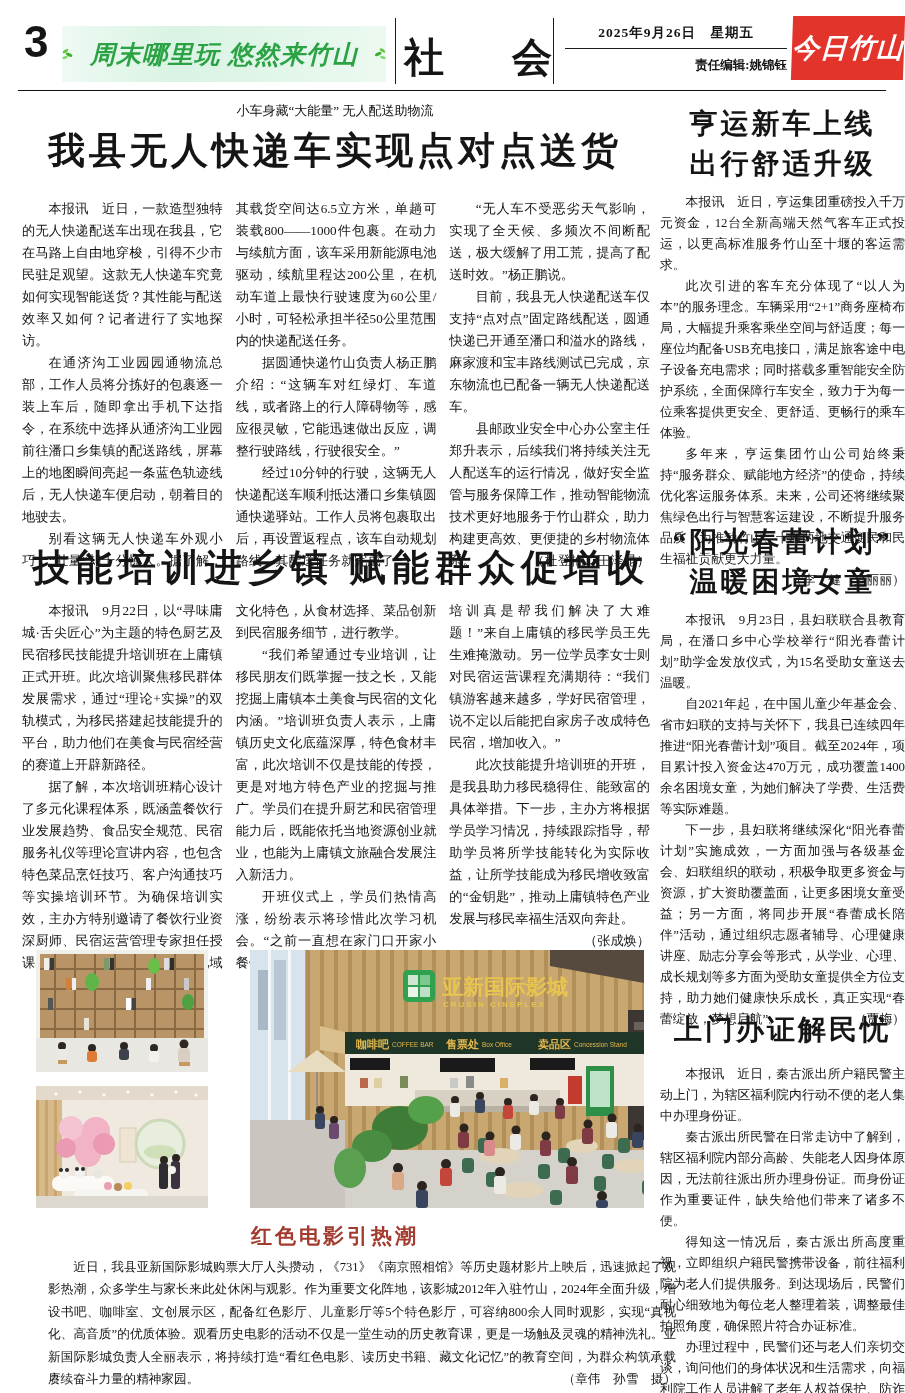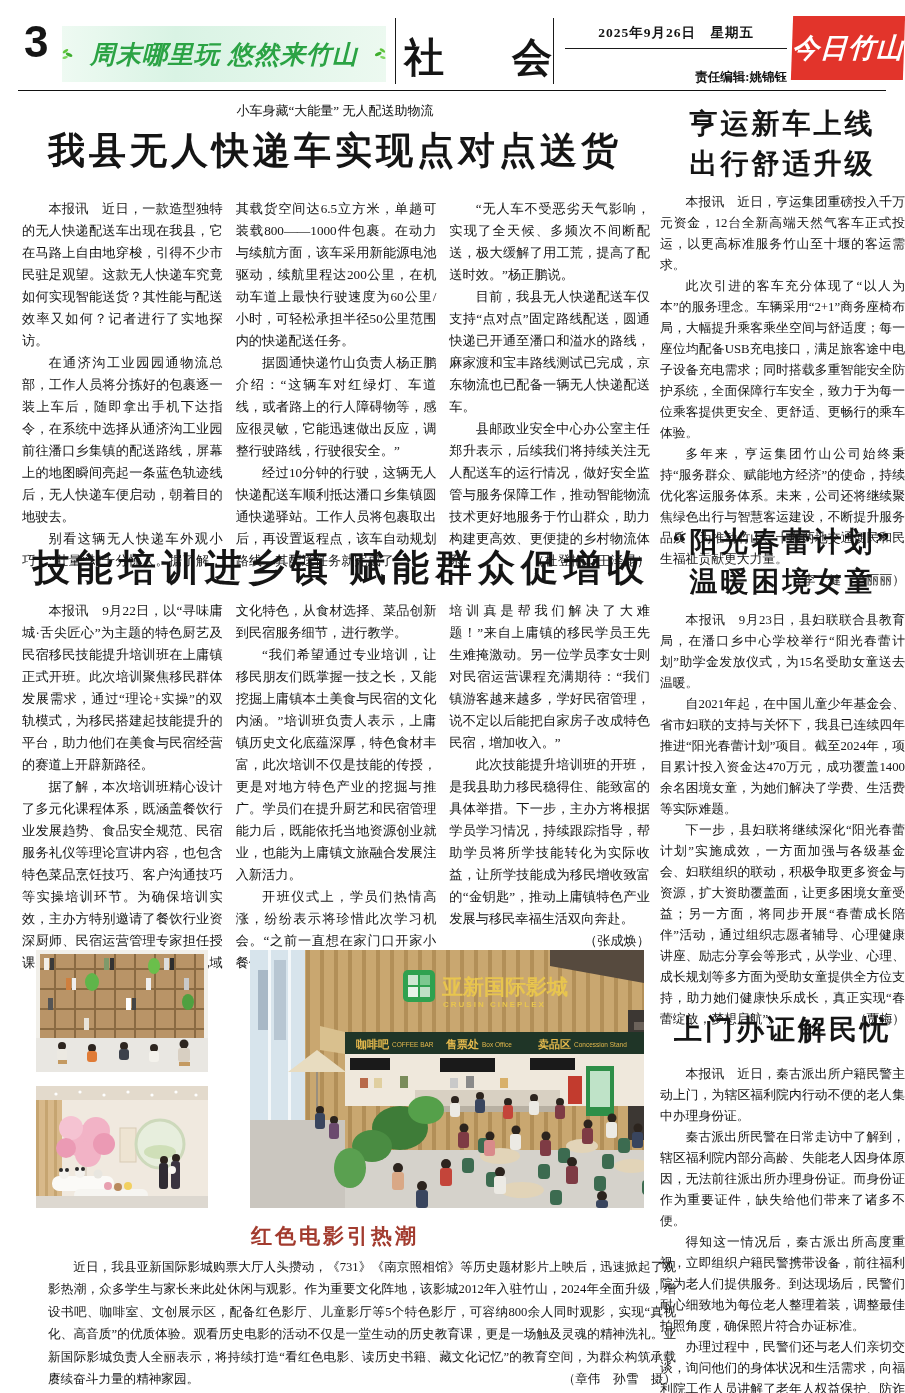--- a/index.html
+++ b/index.html
@@ -21,21 +21,21 @@
     display:flex;align-items:center;justify-content:center;gap:16px;}
   .banner .txt{font-family:"Liberation Sans",sans-serif;font-weight:900;font-style:italic;
     font-size:25px;color:var(--banner-green);white-space:nowrap;letter-spacing:1px;}
   .vrule{position:absolute;top:18px;height:66px;width:1px;background:#1a1a1a;}
   .vrule.r1{left:395px;} .vrule.r2{left:553px;}
   .section-title{position:absolute;left:404px;top:30px;width:150px;text-align:center;
     font-family:"Liberation Sans",sans-serif;font-weight:900;font-size:40px;letter-spacing:14px;white-space:nowrap;}
   .dateblock{position:absolute;left:565px;top:24px;width:222px;}
   .date{font-size:13.5px;font-weight:bold;text-align:center;letter-spacing:1px;}
   .date-rule{margin-top:6px;height:1px;background:#1a1a1a;}
-  .editor{margin-top:20px;font-size:12.5px;font-weight:bold;text-align:right;}
+  .editor{margin-top:8px;font-size:12.5px;font-weight:bold;text-align:right;}
   .masthead{position:absolute;left:792px;top:16px;width:112px;height:64px;
     background:var(--masthead-red);color:#fff;display:flex;align-items:center;justify-content:center;
     font-size:27px;font-weight:900;font-style:italic;letter-spacing:1px;
     font-family:"Liberation Serif",serif;transform:skewX(-2deg);}
   .header-rule{position:absolute;left:18px;top:90px;width:868px;height:1px;background:#111;}
   
   .leftzone{position:absolute;left:20px;top:96px;width:630px;}
   .kicker{position:absolute;left:0;top:6px;width:630px;text-align:center;font-size:13px;color:#111;}
   .t1{position:absolute;left:0;top:30px;width:630px;text-align:center;
     font-size:37px;font-weight:700;letter-spacing:4px;white-space:nowrap;}

